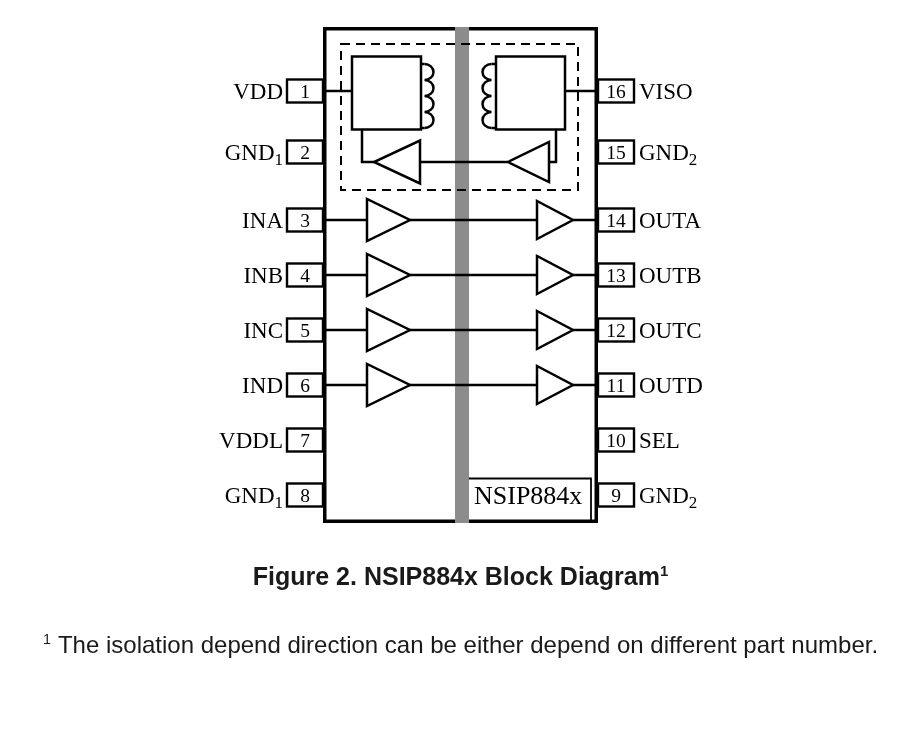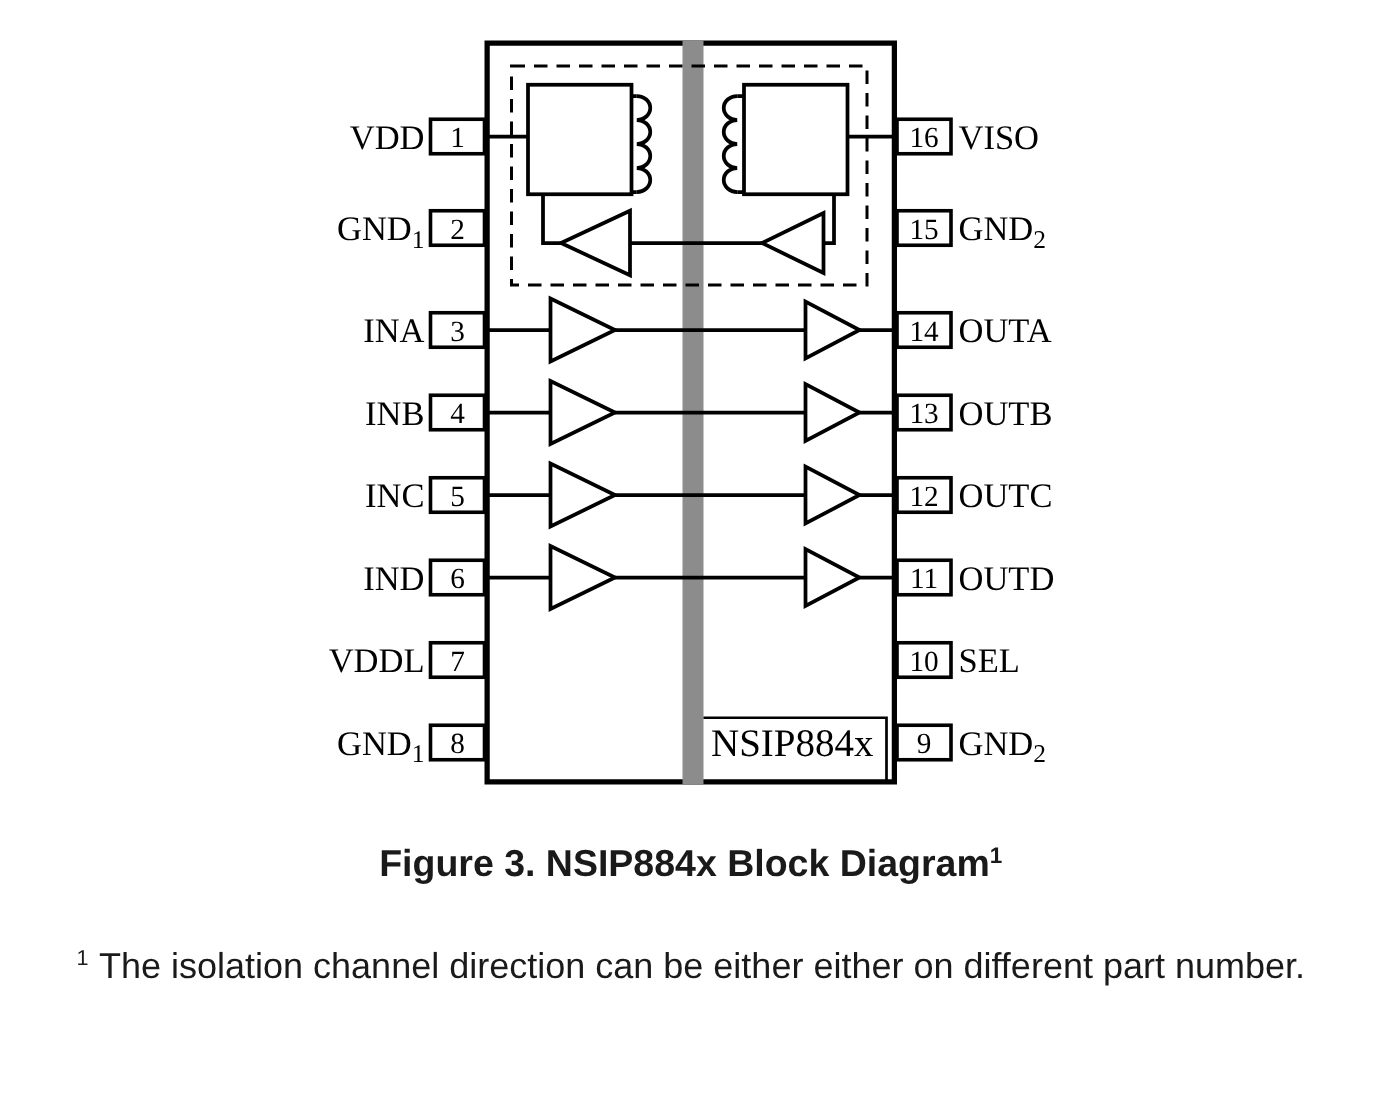--- a/index.html
+++ b/index.html
@@ -188,20 +188,20 @@
     </g>
     <g>
       <rect class="pin-box" x="598" y="483.5" width="36" height="23"></rect>
       <text class="pin-number" x="616" y="502" text-anchor="middle">9</text>
       <text class="pin-label" x="639" y="503" text-anchor="start"><tspan>GND</tspan><tspan class="sub" dy="5">2</tspan></text>
     </g>
 
   </svg>
 
   <div class="caption">
-    <span>Figure 3. NSIP884x Block Diagram</span><sup>1</sup>
+    <span>Figure 2. NSIP884x Block Diagram</span><sup>1</sup>
   </div>
 
   <div class="footnote">
-    <sup>1</sup><span>The isolation channel direction can be either either on different part number.</span>
+    <sup>1</sup><span>The isolation depend direction can be either depend on different part number.</span>
   </div>
 
 </div>
 
 </body></html>

